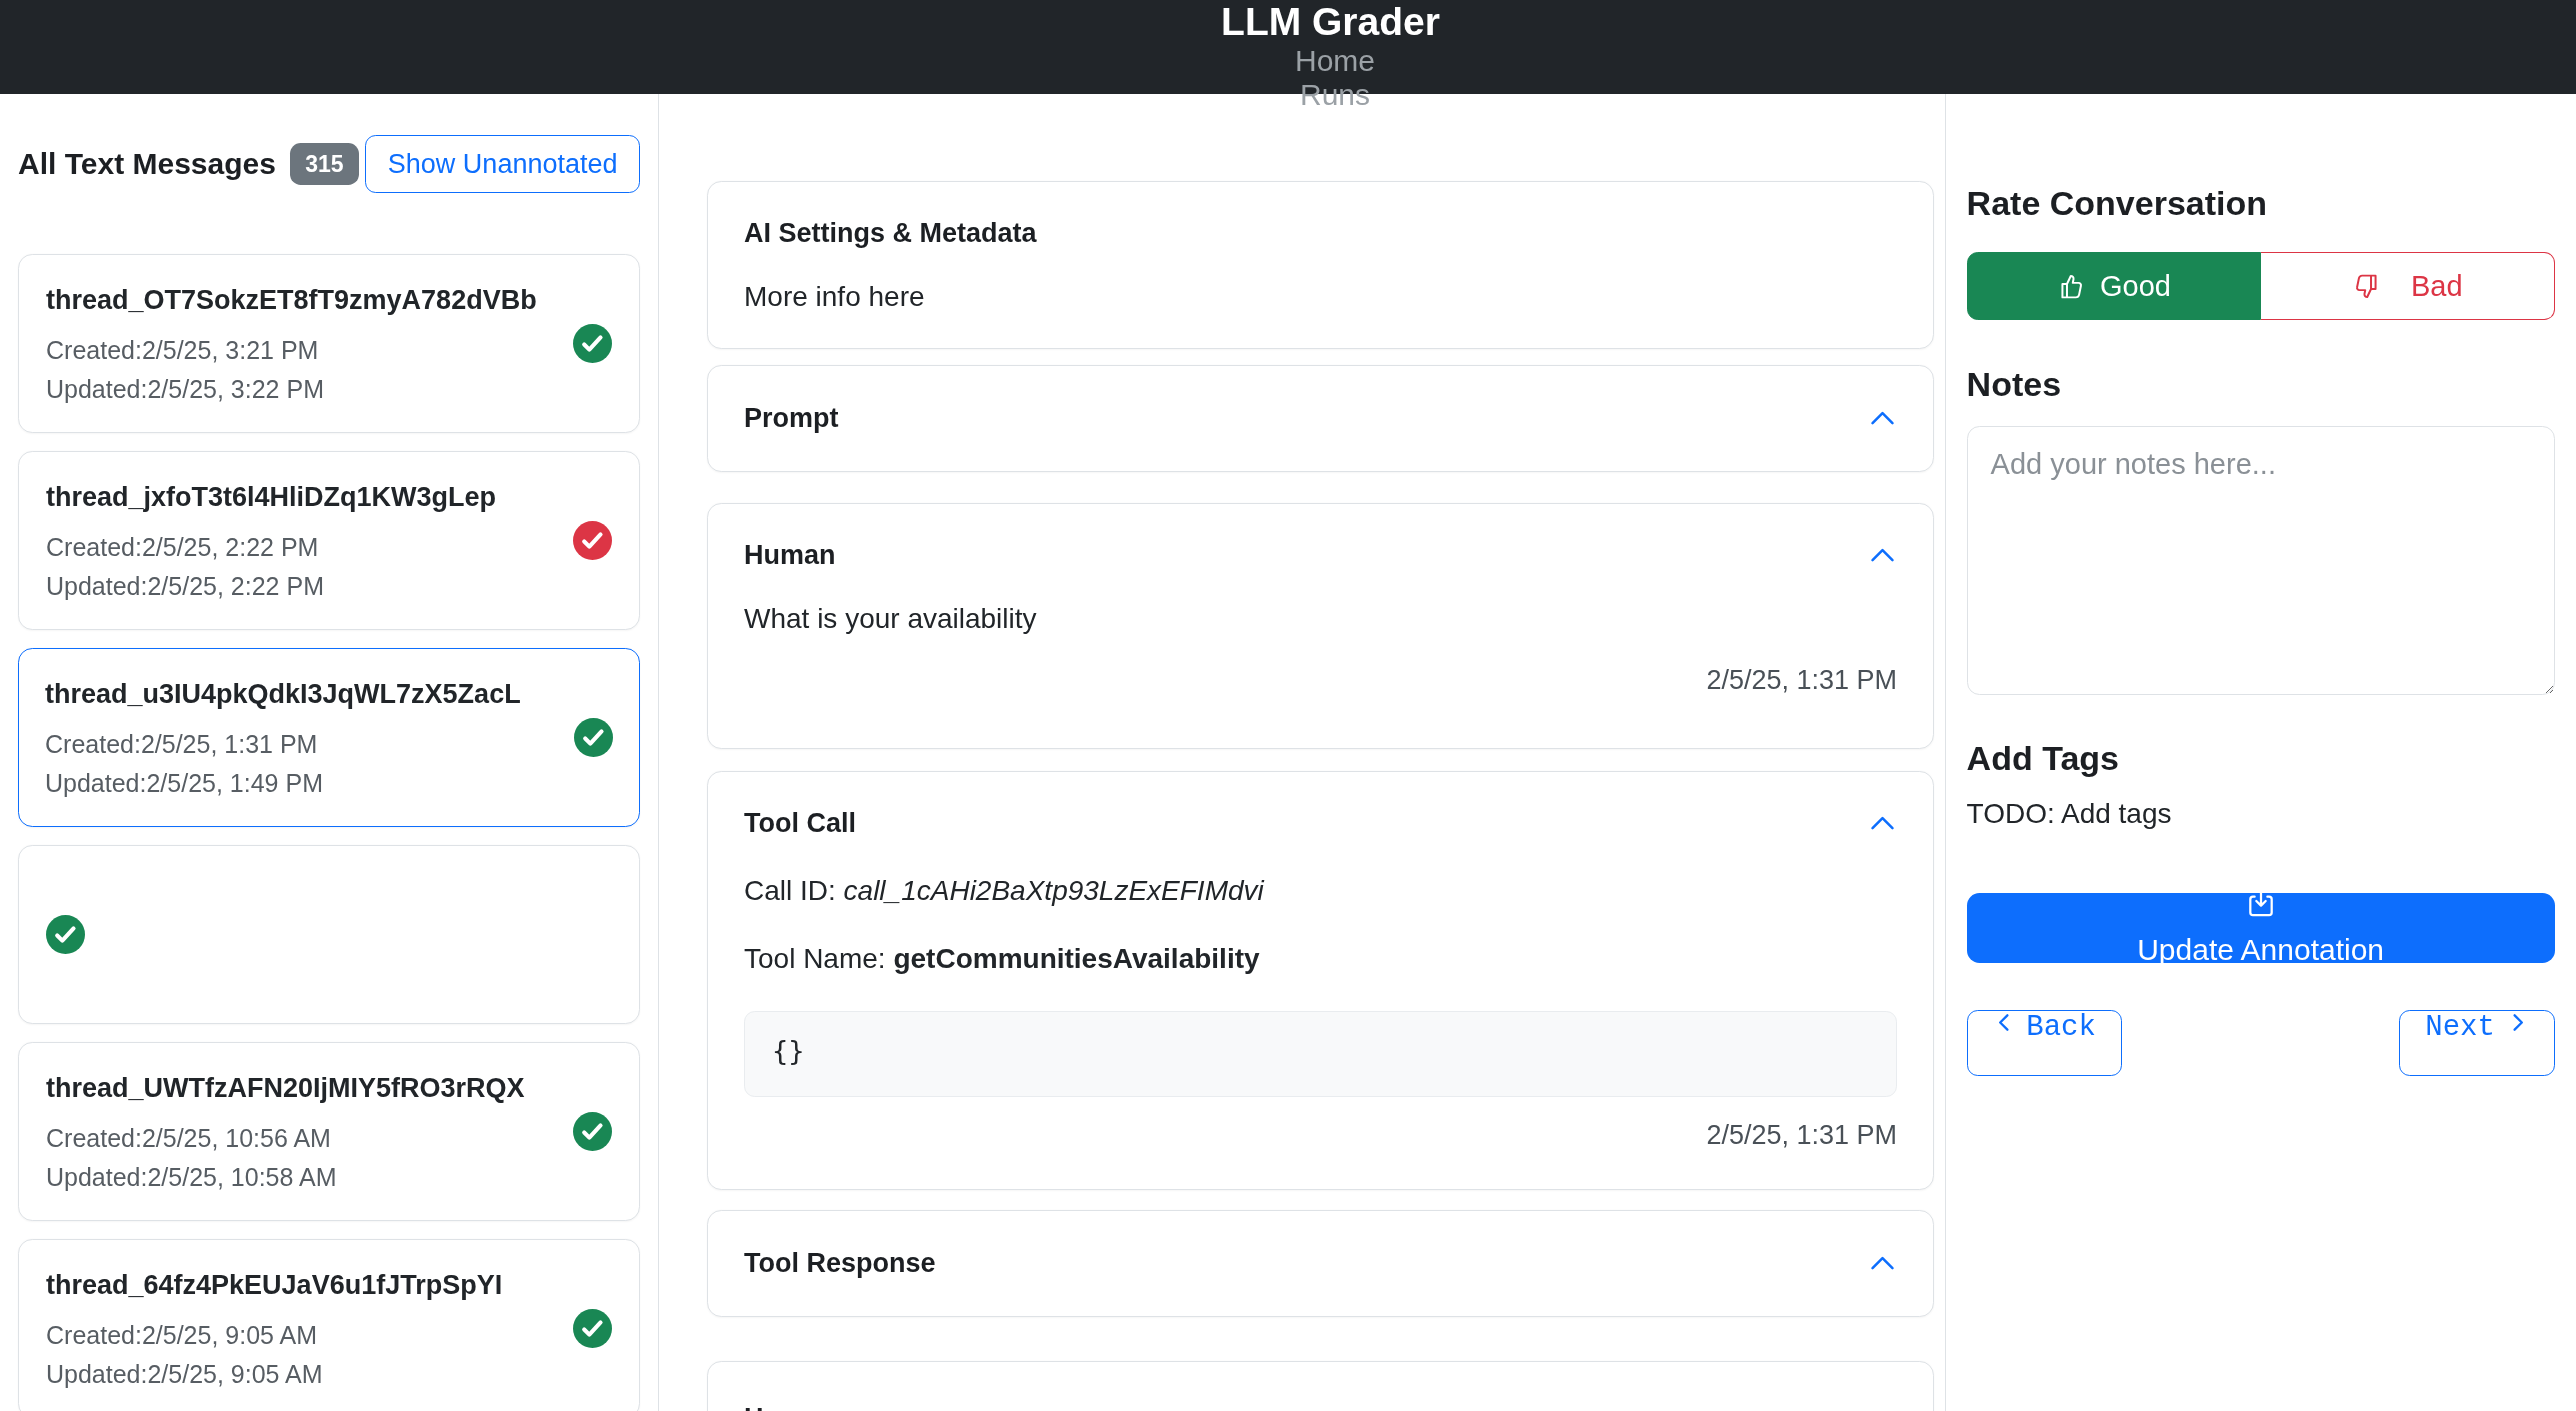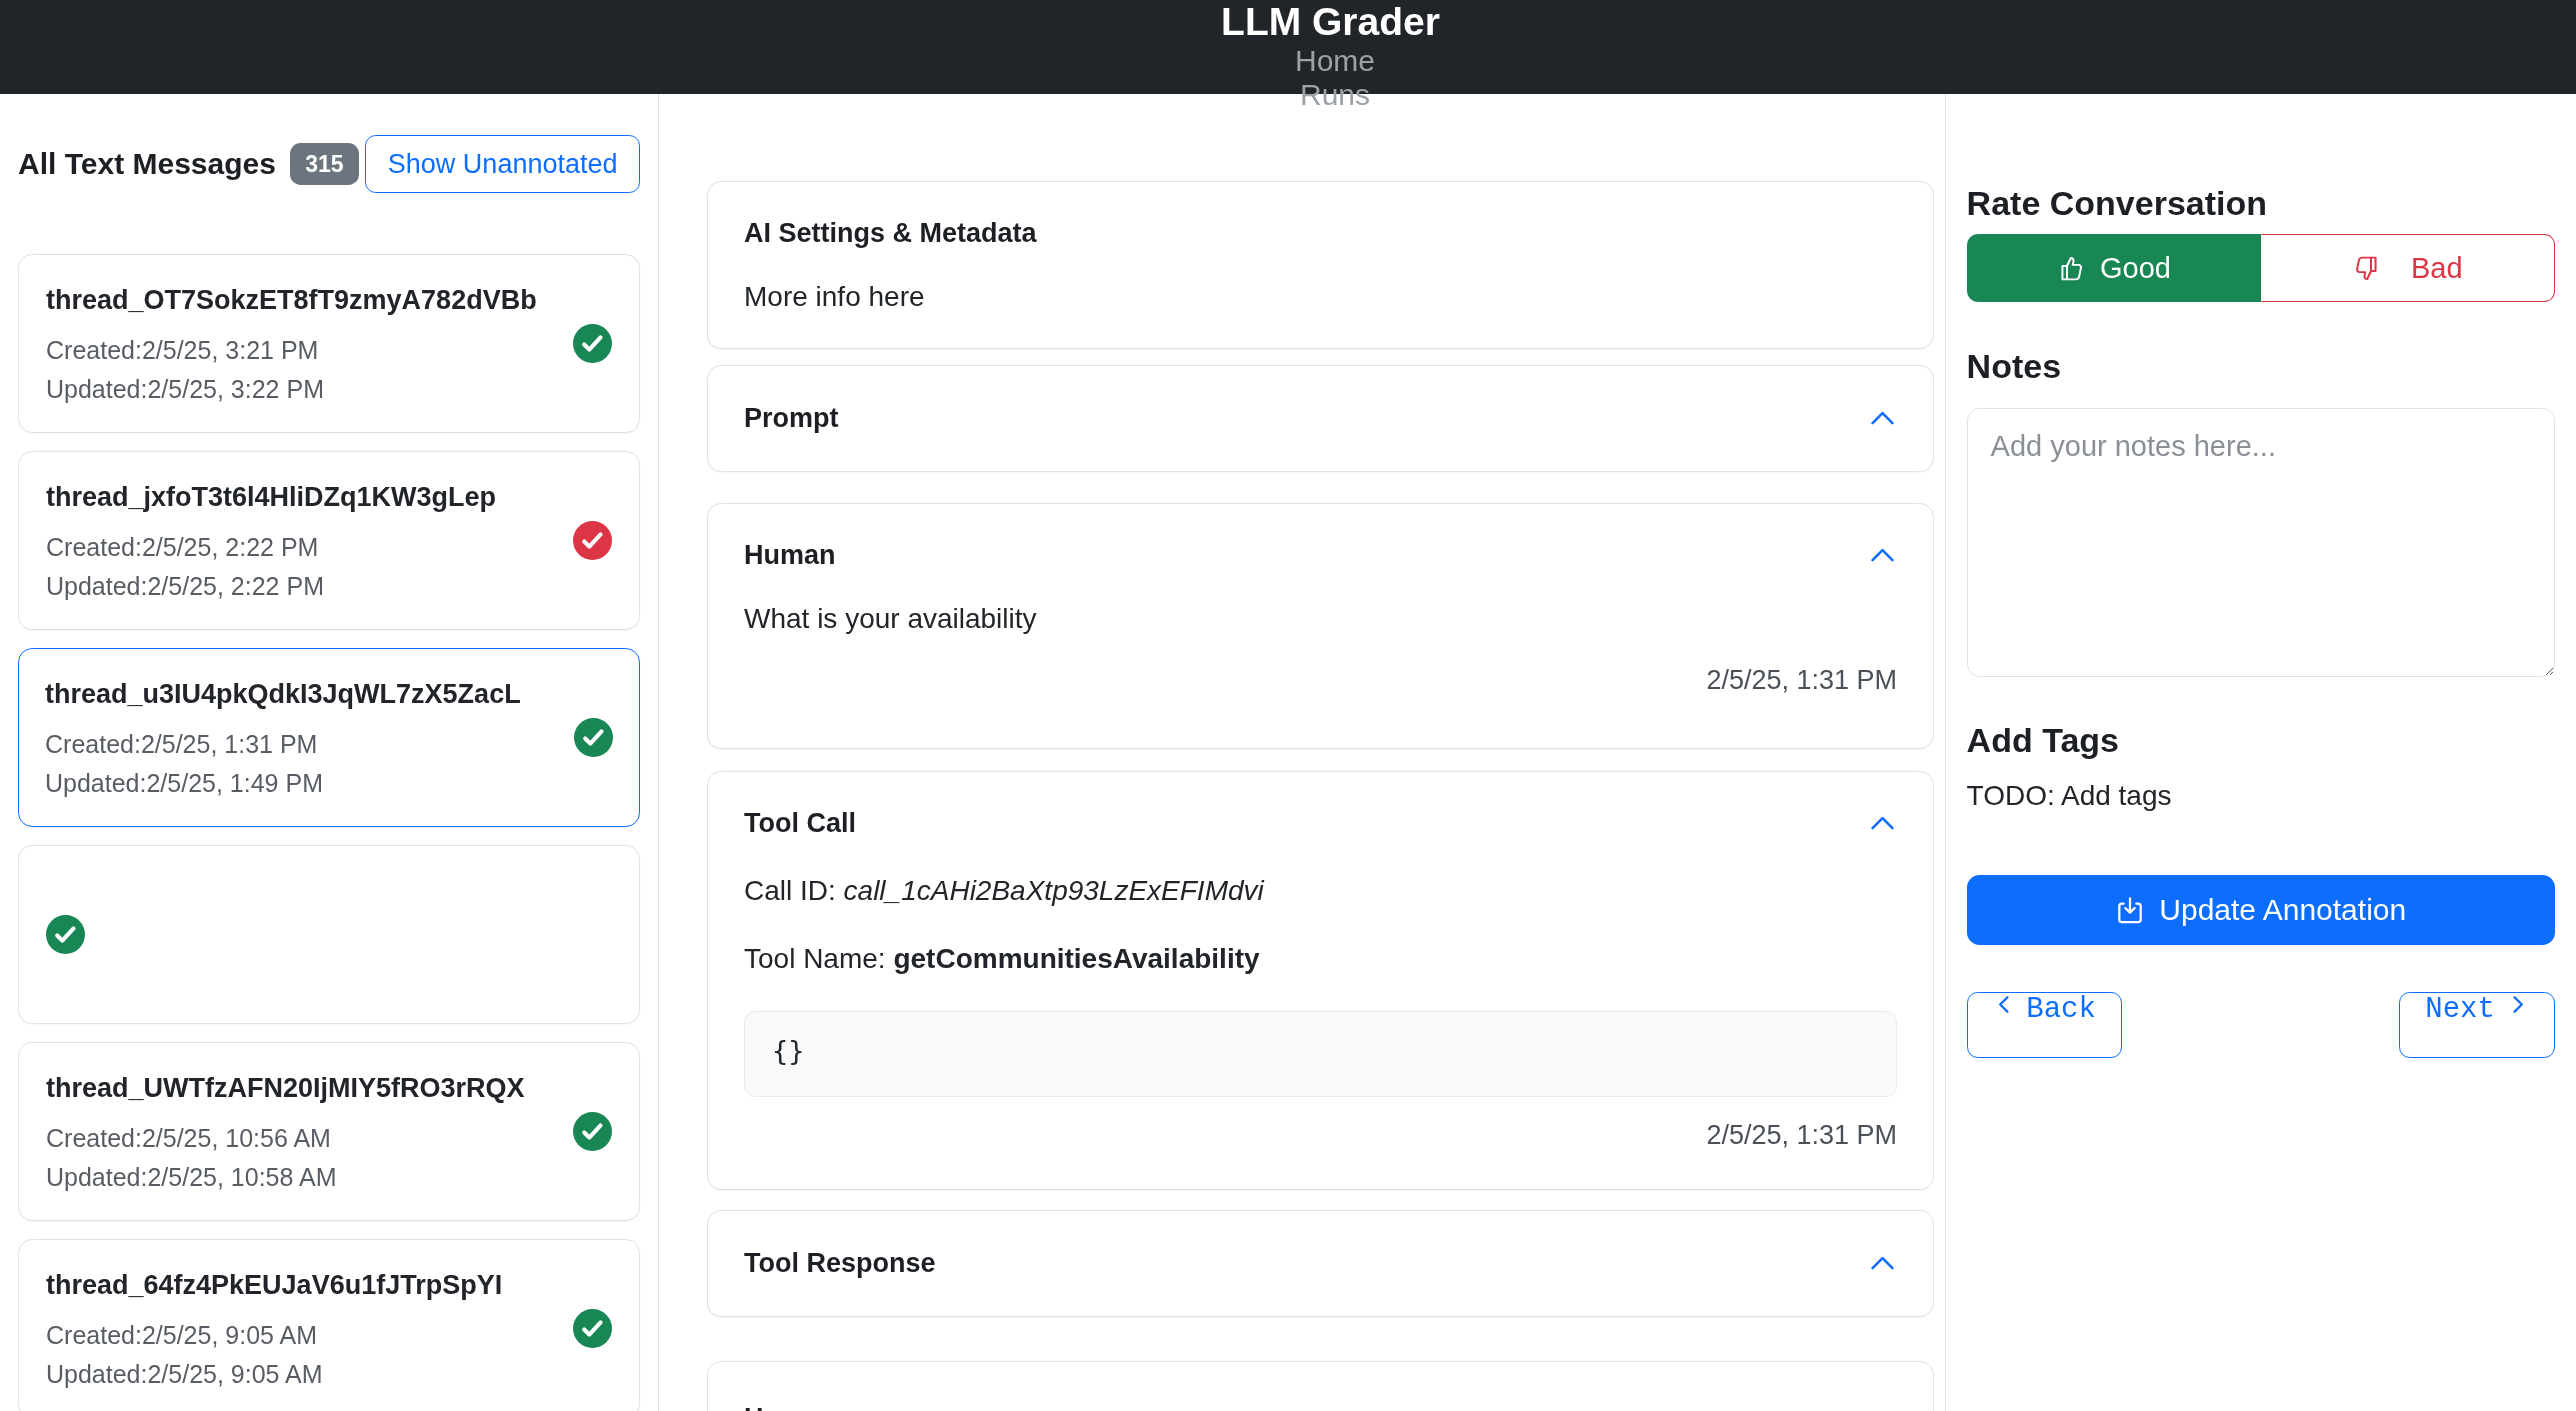--- a/index.html
+++ b/index.html
@@ -73,21 +73,21 @@
   .code-block {
     margin-top:36px; background:#f8f9fa; border:0.9px solid #e9ecef; border-radius:10.7px;
     height:86px; padding:23px 27px; font-family:"DejaVu Sans Mono", monospace;
     font-size:27px; color:#212529;
   }
   #card-toolcall .msg-stamp { margin-top:23px; }
 
   
   .rate-panel { flex:1; padding:90px 18px 0 20.6px; overflow:hidden; }
   .panel-heading { font-size:34px; font-weight:600; color:#1c1f23; }
-  .rate-group { display:flex; margin-top:11px; height:68px; width:588px; }
+  .rate-group { display:flex; margin-top:29px; height:68px; width:588px; }
   .btn-good {
     flex:1; background:#198754; color:#fff; border:1.8px solid #198754;
     border-radius:10.7px 0 0 10.7px; font-size:29px; display:flex; align-items:center;
     justify-content:center; gap:14.3px; cursor:pointer; font-family:inherit;
   }
   .btn-bad {
     flex:1; background:#fff; color:#dc3545; border:1.8px solid #dc3545; border-left:none;
     border-radius:0 10.7px 10.7px 0; font-size:29px; display:flex; align-items:center;
     justify-content:center; gap:30px; cursor:pointer; font-family:inherit;
   }
@@ -96,21 +96,21 @@
   .notes-area {
     margin-top:21.5px; width:588px; height:269px; border:0.9px solid #dee2e6; border-radius:12.5px;
     padding:21.5px 23px; font-size:29px; font-family:inherit; color:#212529; resize:both;
   }
   .notes-area::placeholder { color:#8a9096; }
   .tags-heading { margin-top:41px; }
   .tags-todo { font-size:28px; color:#212529; margin-top:20px; }
   .btn-update {
     margin-top:63px; width:588px; height:70px; background:#0d6efd; color:#fff;
     border:none; border-radius:12.5px; font-size:30px; display:flex; align-items:center;
-    justify-content:center; gap:14.3px; cursor:pointer; font-family:inherit;
+    justify-content:center; gap:14.3px; cursor:pointer; font-family:inherit;flex-direction:column;
   }
   .update-icon { width:30px; height:30px; display:inline-flex; }
   .nav-row { margin-top:47px; width:588px; display:flex; justify-content:space-between; }
   .btn-nav {
     background:#fff; color:#0d6efd; border:1.8px solid #0d6efd; border-radius:10.7px;
     height:66px; padding:0 25px; font-size:29px; display:flex; align-items:flex-start;
     gap:10.7px; cursor:pointer; font-family:Liberation Mono, monospace;
   }
   .chev { width:23px; height:23px; display:inline-flex; }
   svg { display:block; width:100%; height:100%; }

